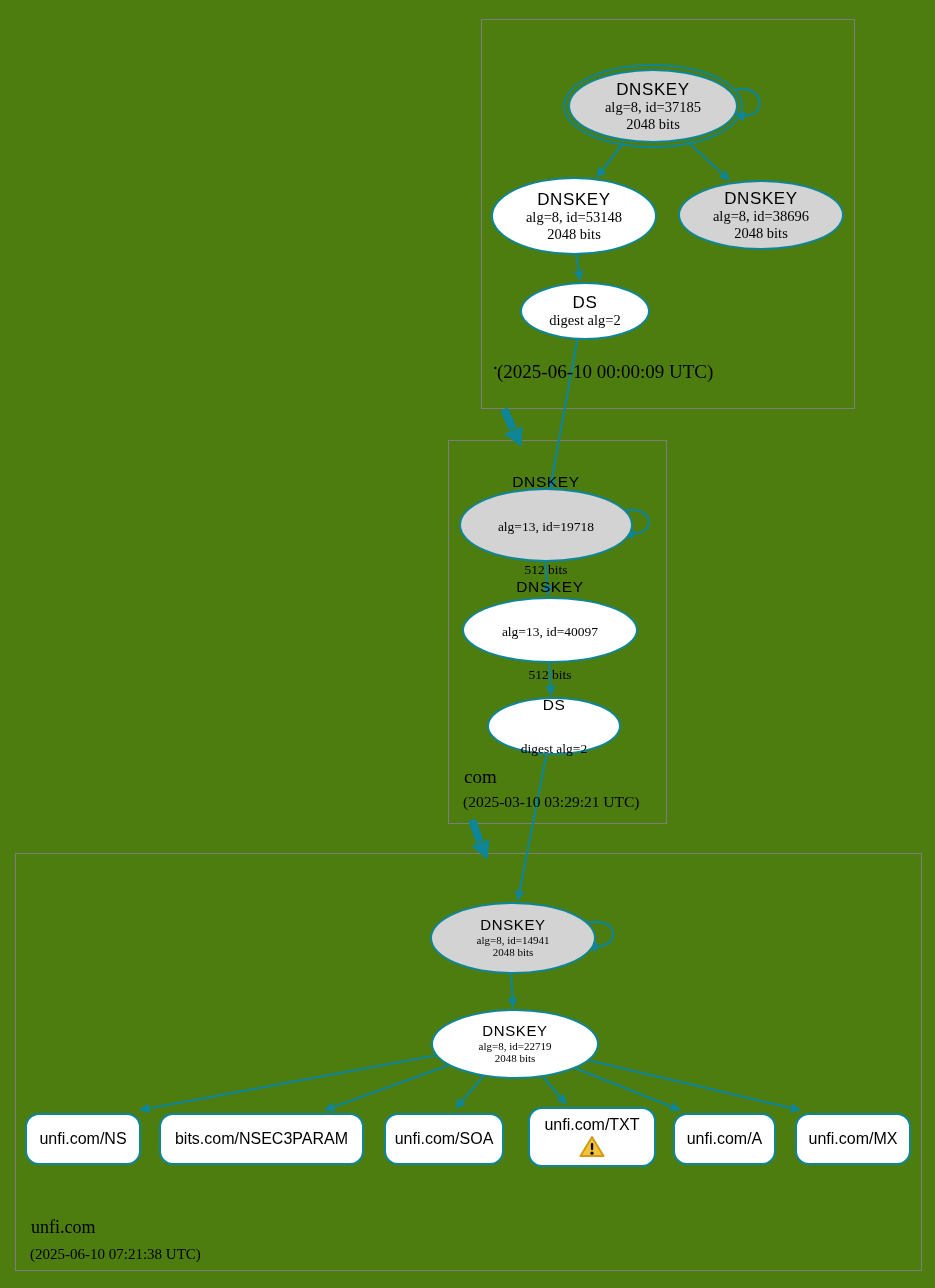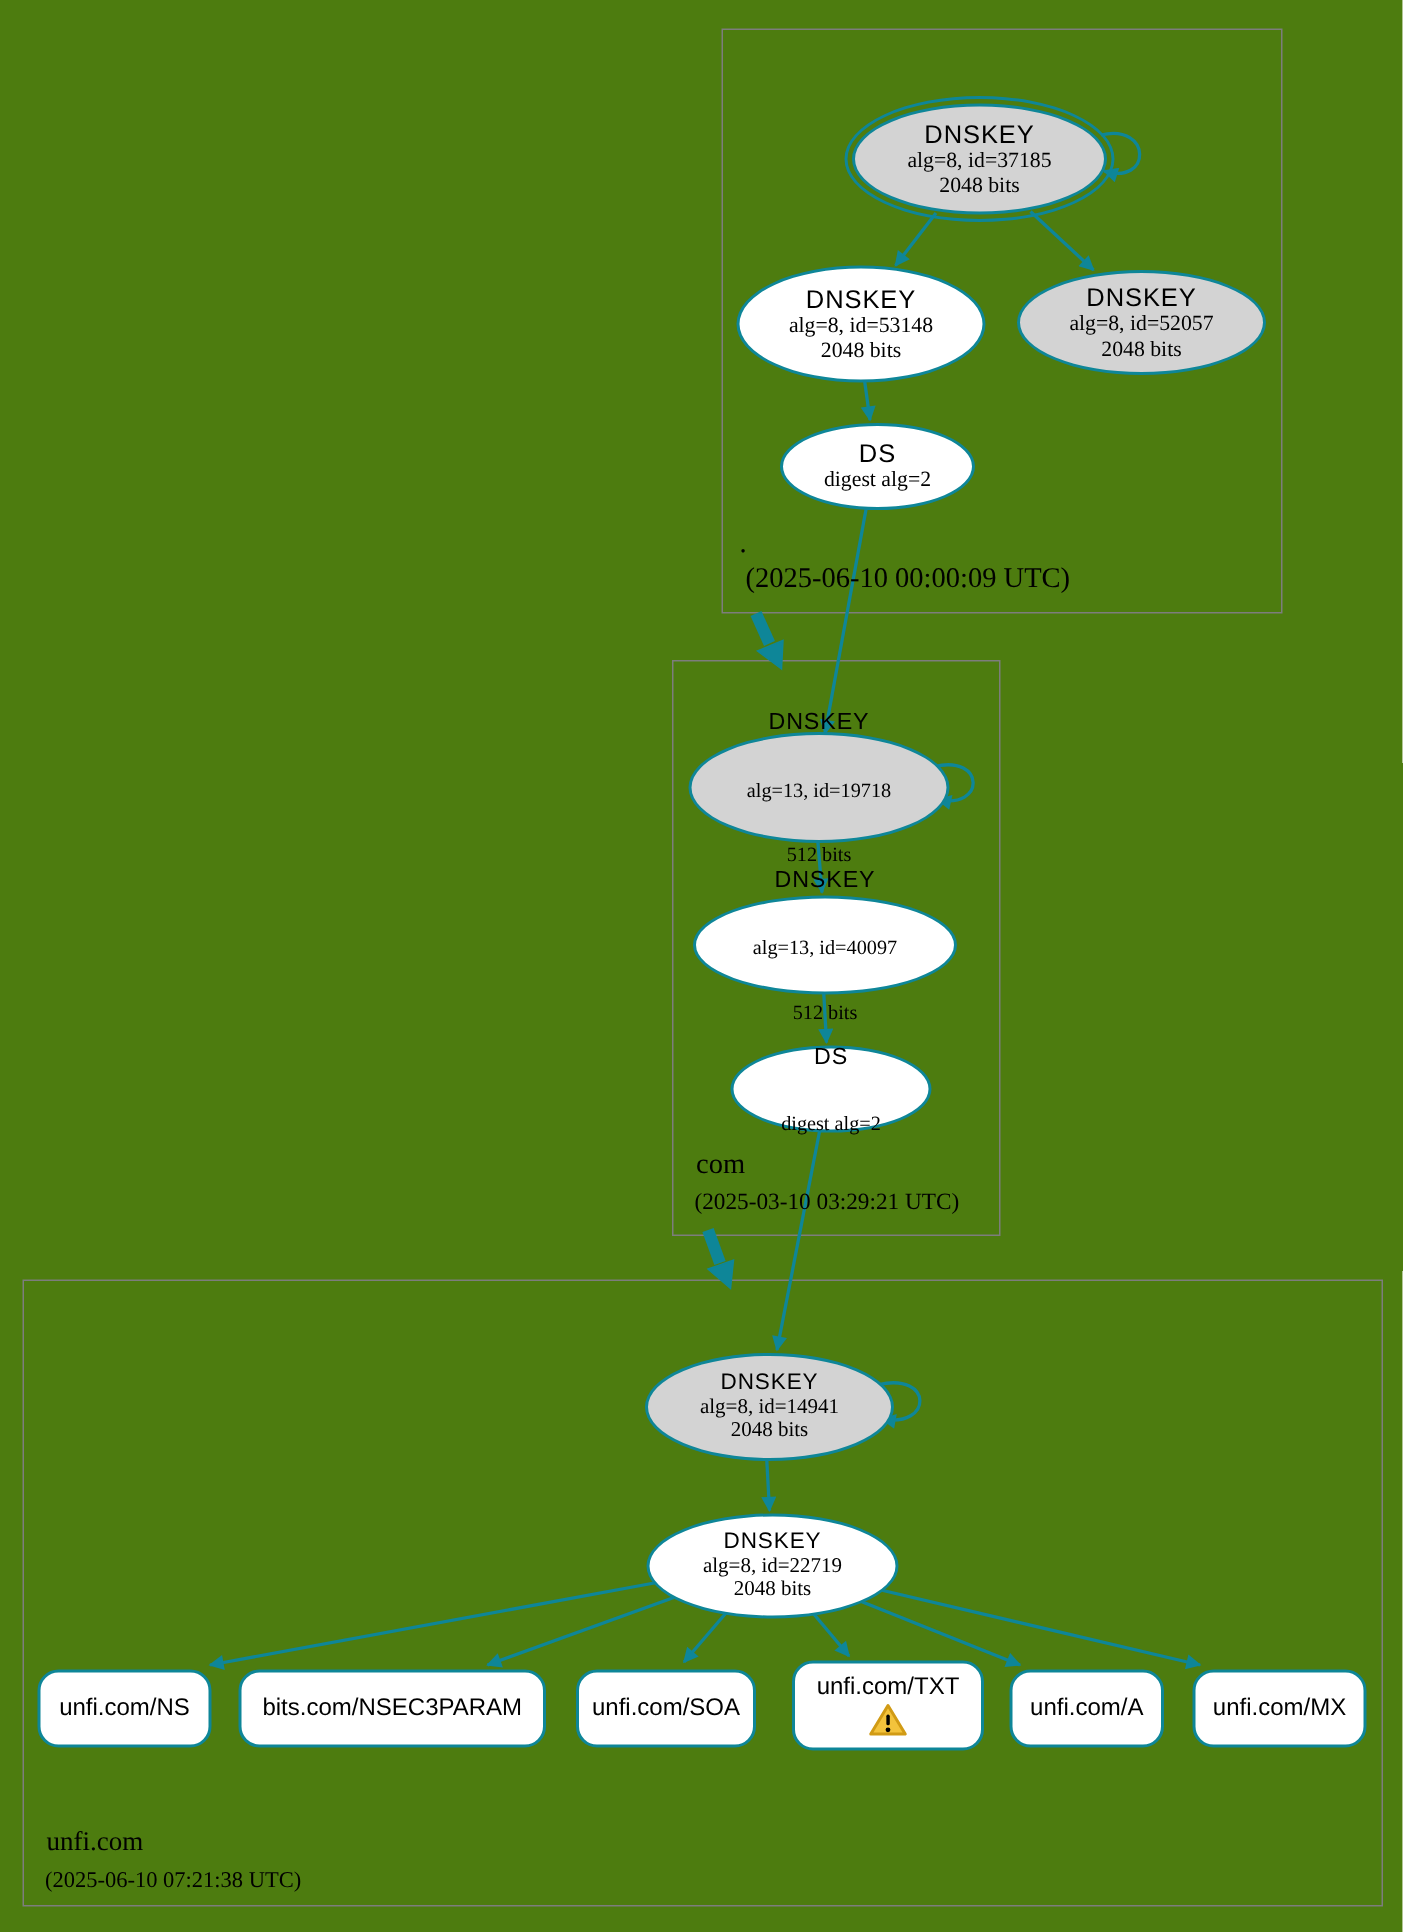--- a/index.html
+++ b/index.html
@@ -13,21 +13,21 @@
   .ellipse{border:2.6px solid #0e8698;background:#ffffff;}
   .gray{background:#d3d3d3;}
   .double{background:transparent;border:2.6px solid #0e8698;}
   .ring{position:absolute;left:3px;top:3px;right:3px;bottom:3px;border:2.6px solid #0e8698;
         border-radius:50%;background:#d3d3d3;z-index:0;}
   .ntxt{position:relative;z-index:1;display:flex;flex-direction:column;align-items:center;}
   .ntitle{font-family:"Liberation Sans",sans-serif;letter-spacing:.6px;line-height:1.12;}
   .ndetail{font-family:"Liberation Serif",serif;line-height:1.12;}
   .z-root .ntitle{font-size:17px;}  .z-root .ndetail{font-size:14.5px;}
   .z-com  .ntitle{font-size:15.5px;}.z-com  .ndetail{font-size:13.5px;margin-top:28px;}
-  .z-unfi .ntitle{font-size:15px;}  .z-unfi .ndetail{font-size:14px;}
+  .z-unfi .ntitle{font-size:15px;}  .z-unfi .ndetail{font-size:11px;}
   .rrset{position:absolute;z-index:3;border:2.2px solid #0e8698;border-radius:14px;background:#ffffff;
          display:flex;flex-direction:column;align-items:center;justify-content:center;gap:1px;
          font-family:"Liberation Sans",sans-serif;font-size:16px;color:#000;}
   .zlabel{position:absolute;z-index:4;white-space:nowrap;}
   .lbl-root{font-size:19px;}
   .ts-root{font-size:19px;}
   .lbl-com{font-size:19px;}
   .ts-com{font-size:15.5px;}
   .lbl-unfi{font-size:18px;}
   .ts-unfi{font-size:15px;}
@@ -90,31 +90,31 @@
   </div>
 
   <div class="node ellipse z-root" style="left:491px;top:177px;width:162px;height:74px;">
     <div class="ntitle">DNSKEY</div>
     <div class="ndetail">alg=8, id=53148</div>
     <div class="ndetail">2048 bits</div>
   </div>
 
   <div class="node ellipse gray z-root" style="left:678px;top:180px;width:162px;height:66px;">
     <div class="ntitle">DNSKEY</div>
-    <div class="ndetail">alg=8, id=52057</div>
+    <div class="ndetail">alg=8, id=38696</div>
     <div class="ndetail">2048 bits</div>
   </div>
 
   <div class="node ellipse z-root" style="left:520px;top:282px;width:126px;height:54px;">
     <div class="ntitle">DS</div>
     <div class="ndetail">digest alg=2</div>
   </div>
 
   <div class="zlabel lbl-root" style="left:493px;top:352px;">.</div>
-  <div class="zlabel ts-root" style="left:497px;top:375px;text-align:right;">(2025-06-10 00:00:09 UTC)</div>
+  <div class="zlabel ts-root" style="left:497px;top:361px;text-align:right;">(2025-06-10 00:00:09 UTC)</div>
 
   <div class="node ellipse gray z-com" style="left:459px;top:488px;width:170px;height:70px;">
     <div class="ntitle">DNSKEY</div>
     <div class="ndetail">alg=13, id=19718</div>
     <div class="ndetail">512 bits</div>
   </div>
 
   <div class="node ellipse z-com" style="left:462px;top:597px;width:172px;height:62px;">
     <div class="ntitle">DNSKEY</div>
     <div class="ndetail">alg=13, id=40097</div>

